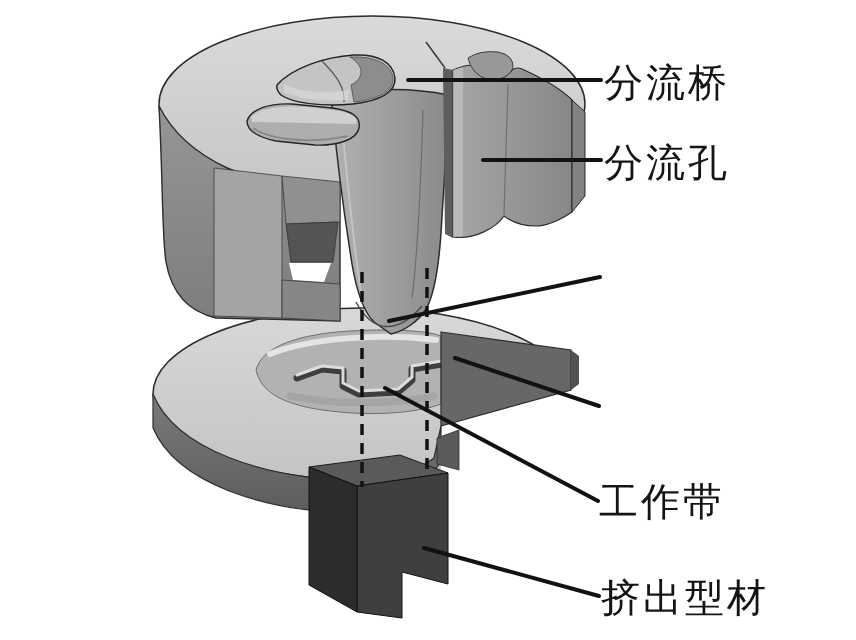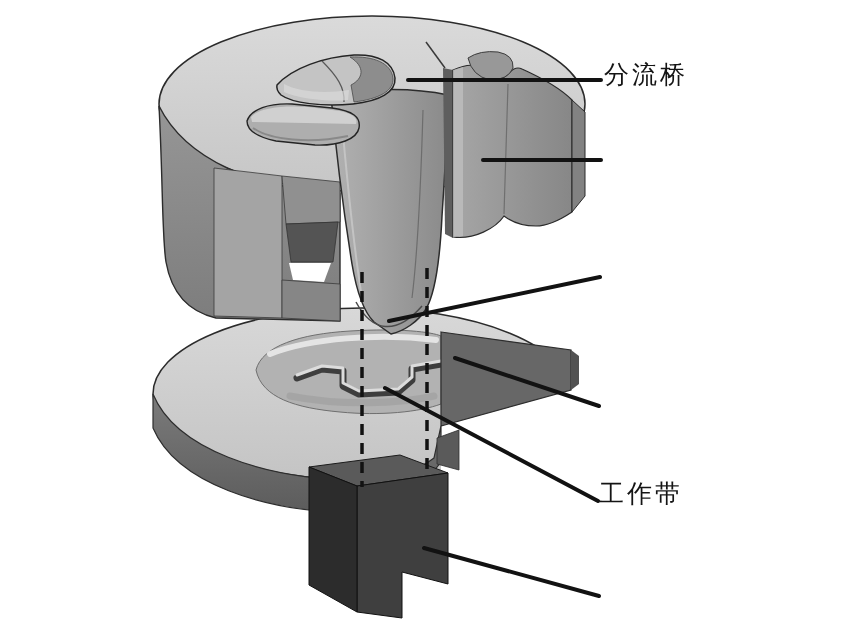--- a/index.html
+++ b/index.html
@@ -5,21 +5,21 @@
   html,body { margin:0; padding:0; }
   #stage {
     position:relative; width:856px; height:640px;
     background:#ffffff; overflow:hidden;
     font-family:"Liberation Serif", serif;
   }
   #drawing { position:absolute; left:0; top:0; }
   .label {
     position:absolute;
     font-family:"Liberation Serif", serif;
-    font-size:25px; line-height:1.12;
+    font-size:39px; line-height:1.12;
     color:#141414; letter-spacing:3px; white-space:nowrap;
   }
   .lbl-1 { left:604px; top:61px; }
   .lbl-2 { left:604px; top:141px; }
   .lbl-3 { left:601px; top:258px; }
   .lbl-4 { left:599px; top:386px; }
   .lbl-5 { left:599px; top:480px; }
   .lbl-6 { left:601px; top:576px; }
 </style>
 </head>
@@ -124,15 +124,17 @@
       <line x1="408" y1="80" x2="601" y2="80" stroke-width="4" stroke="#121212"></line>
       <line x1="483" y1="160" x2="601" y2="160" stroke-width="4" stroke="#121212"></line>
       <line x1="389" y1="321" x2="600" y2="277" stroke-width="4" stroke="#121212"></line>
       <line x1="455" y1="358" x2="599" y2="406" stroke-width="4" stroke="#121212"></line>
       <line x1="385" y1="388" x2="598" y2="501" stroke-width="4" stroke="#121212"></line>
       <line x1="424" y1="548" x2="599" y2="596" stroke-width="4" stroke="#121212"></line>
     </g>
   </svg>
 
   <div class="label lbl-1">分流桥</div>
+  <div class="label lbl-2">分流孔</div>
   <div class="label lbl-5">工作带</div>
+  <div class="label lbl-6">挤出型材</div>
 
 </div>
 
 </body></html>

